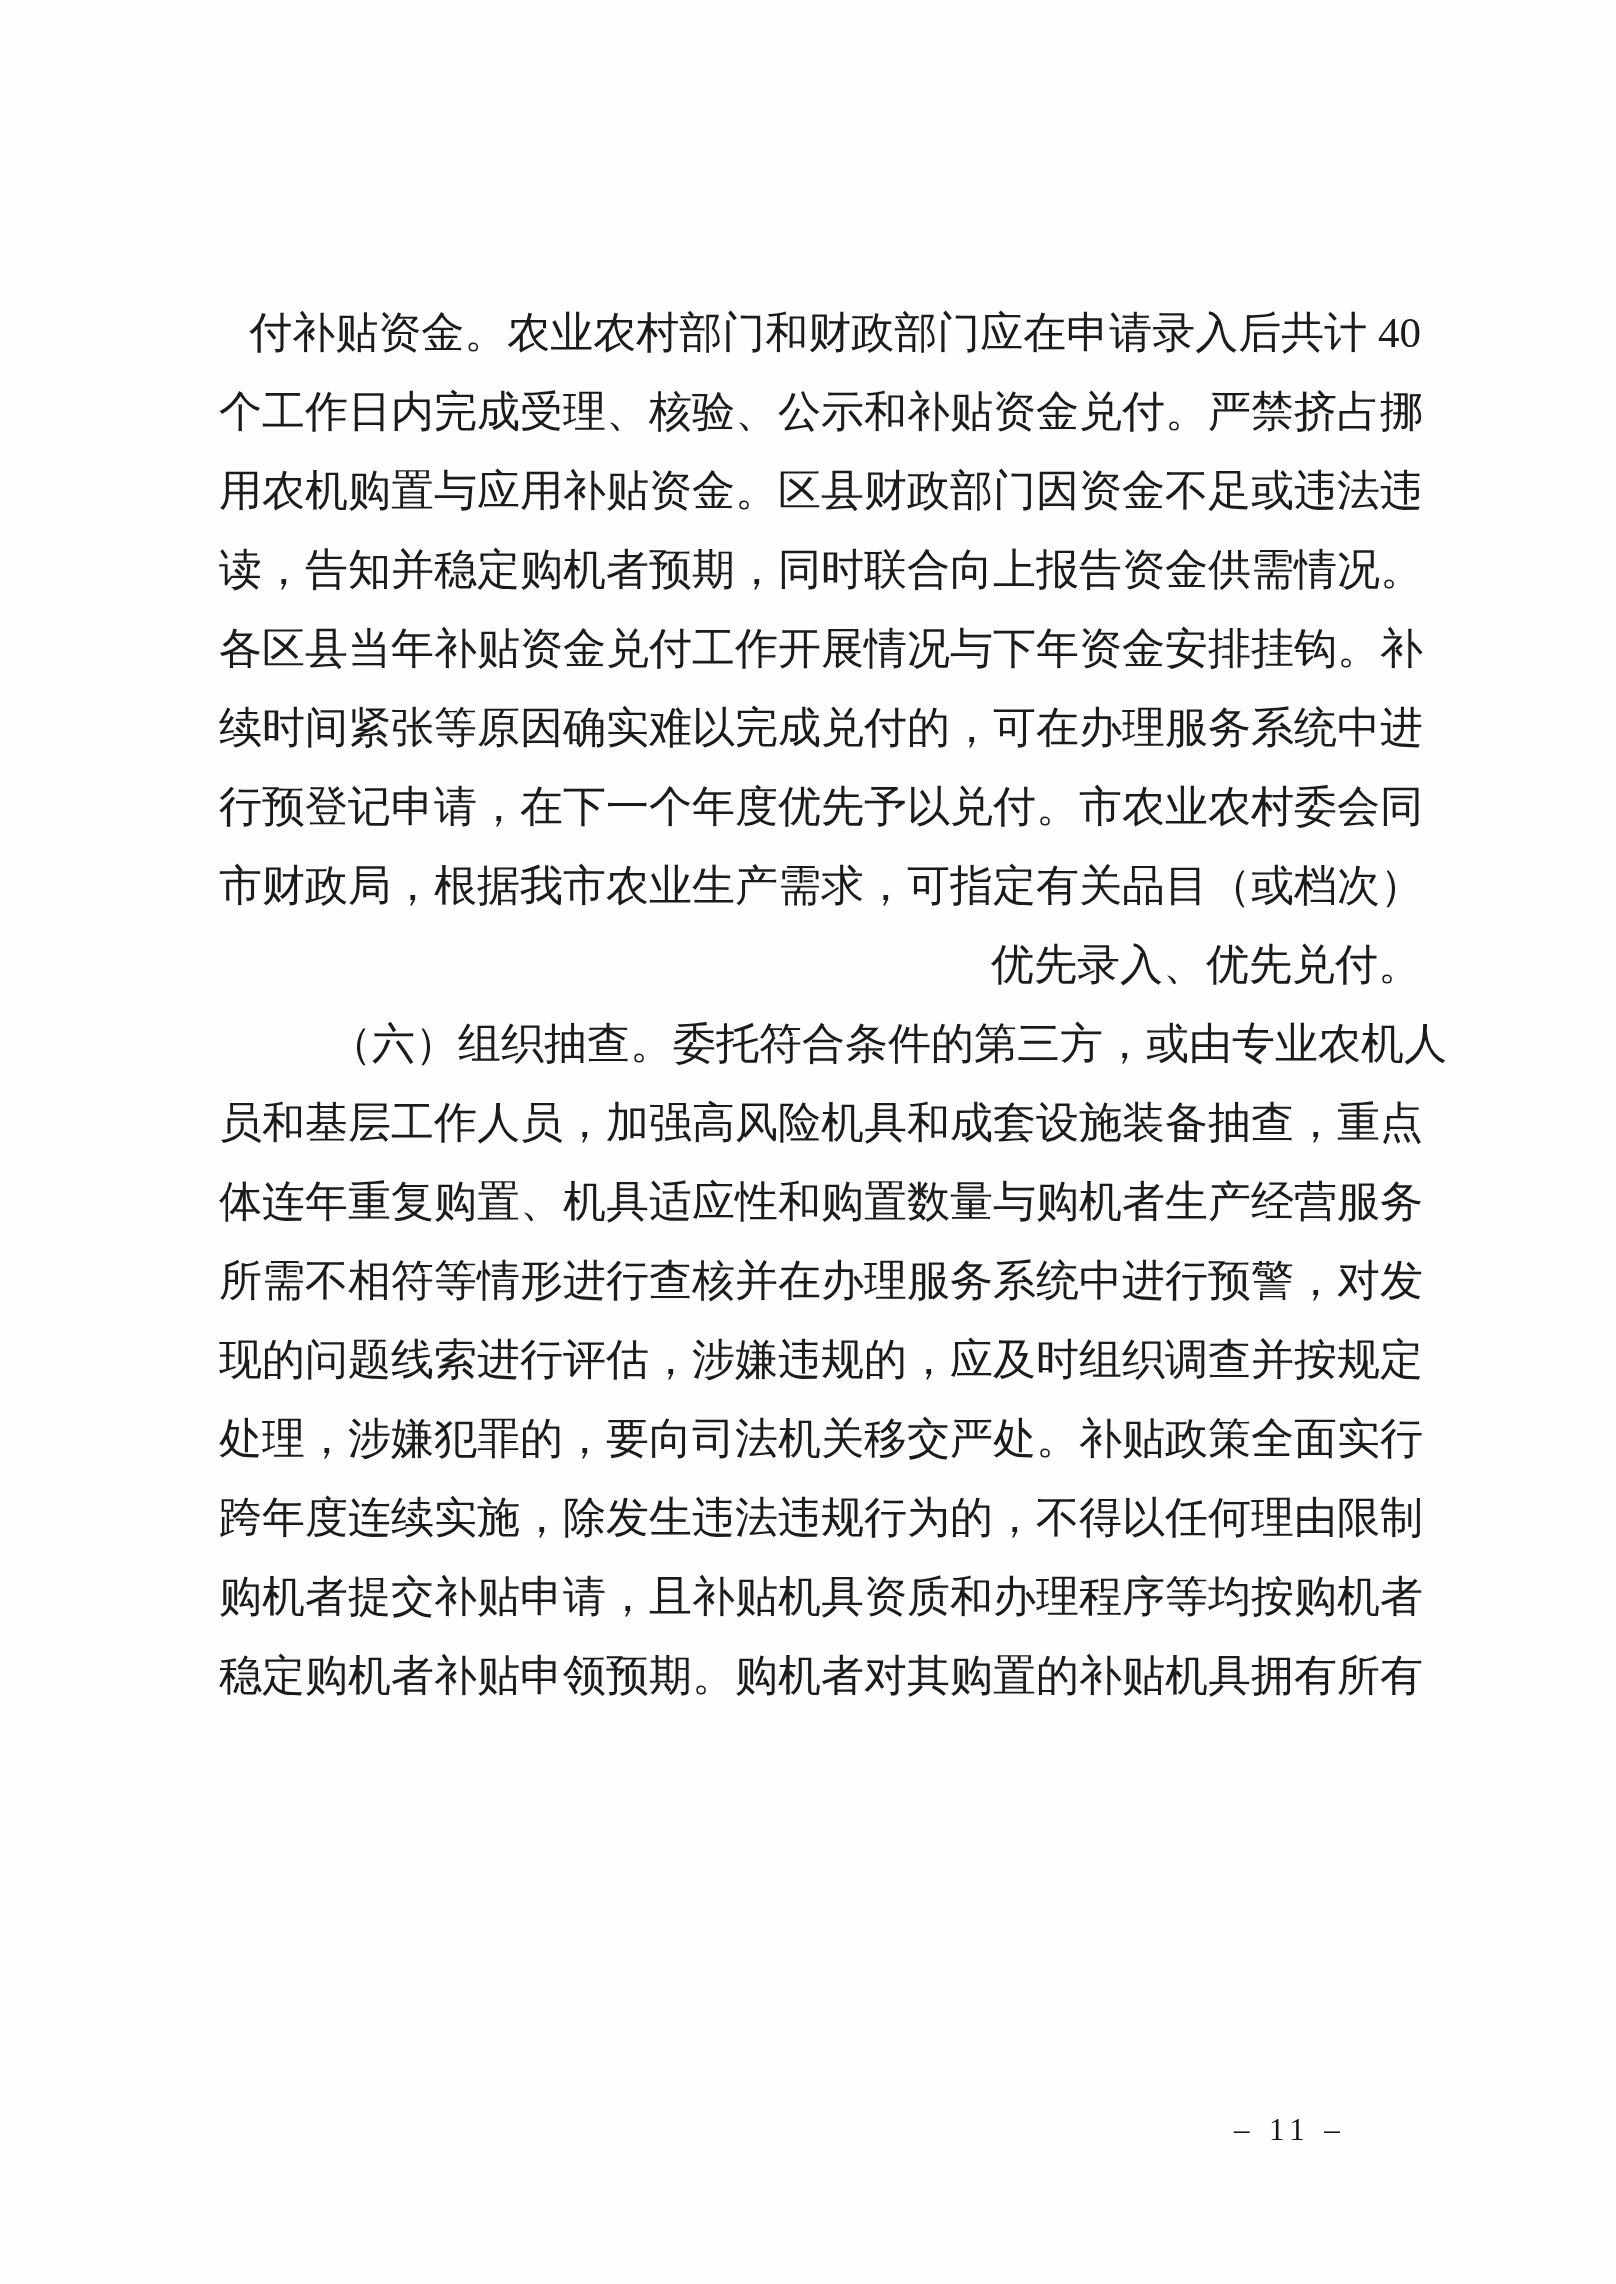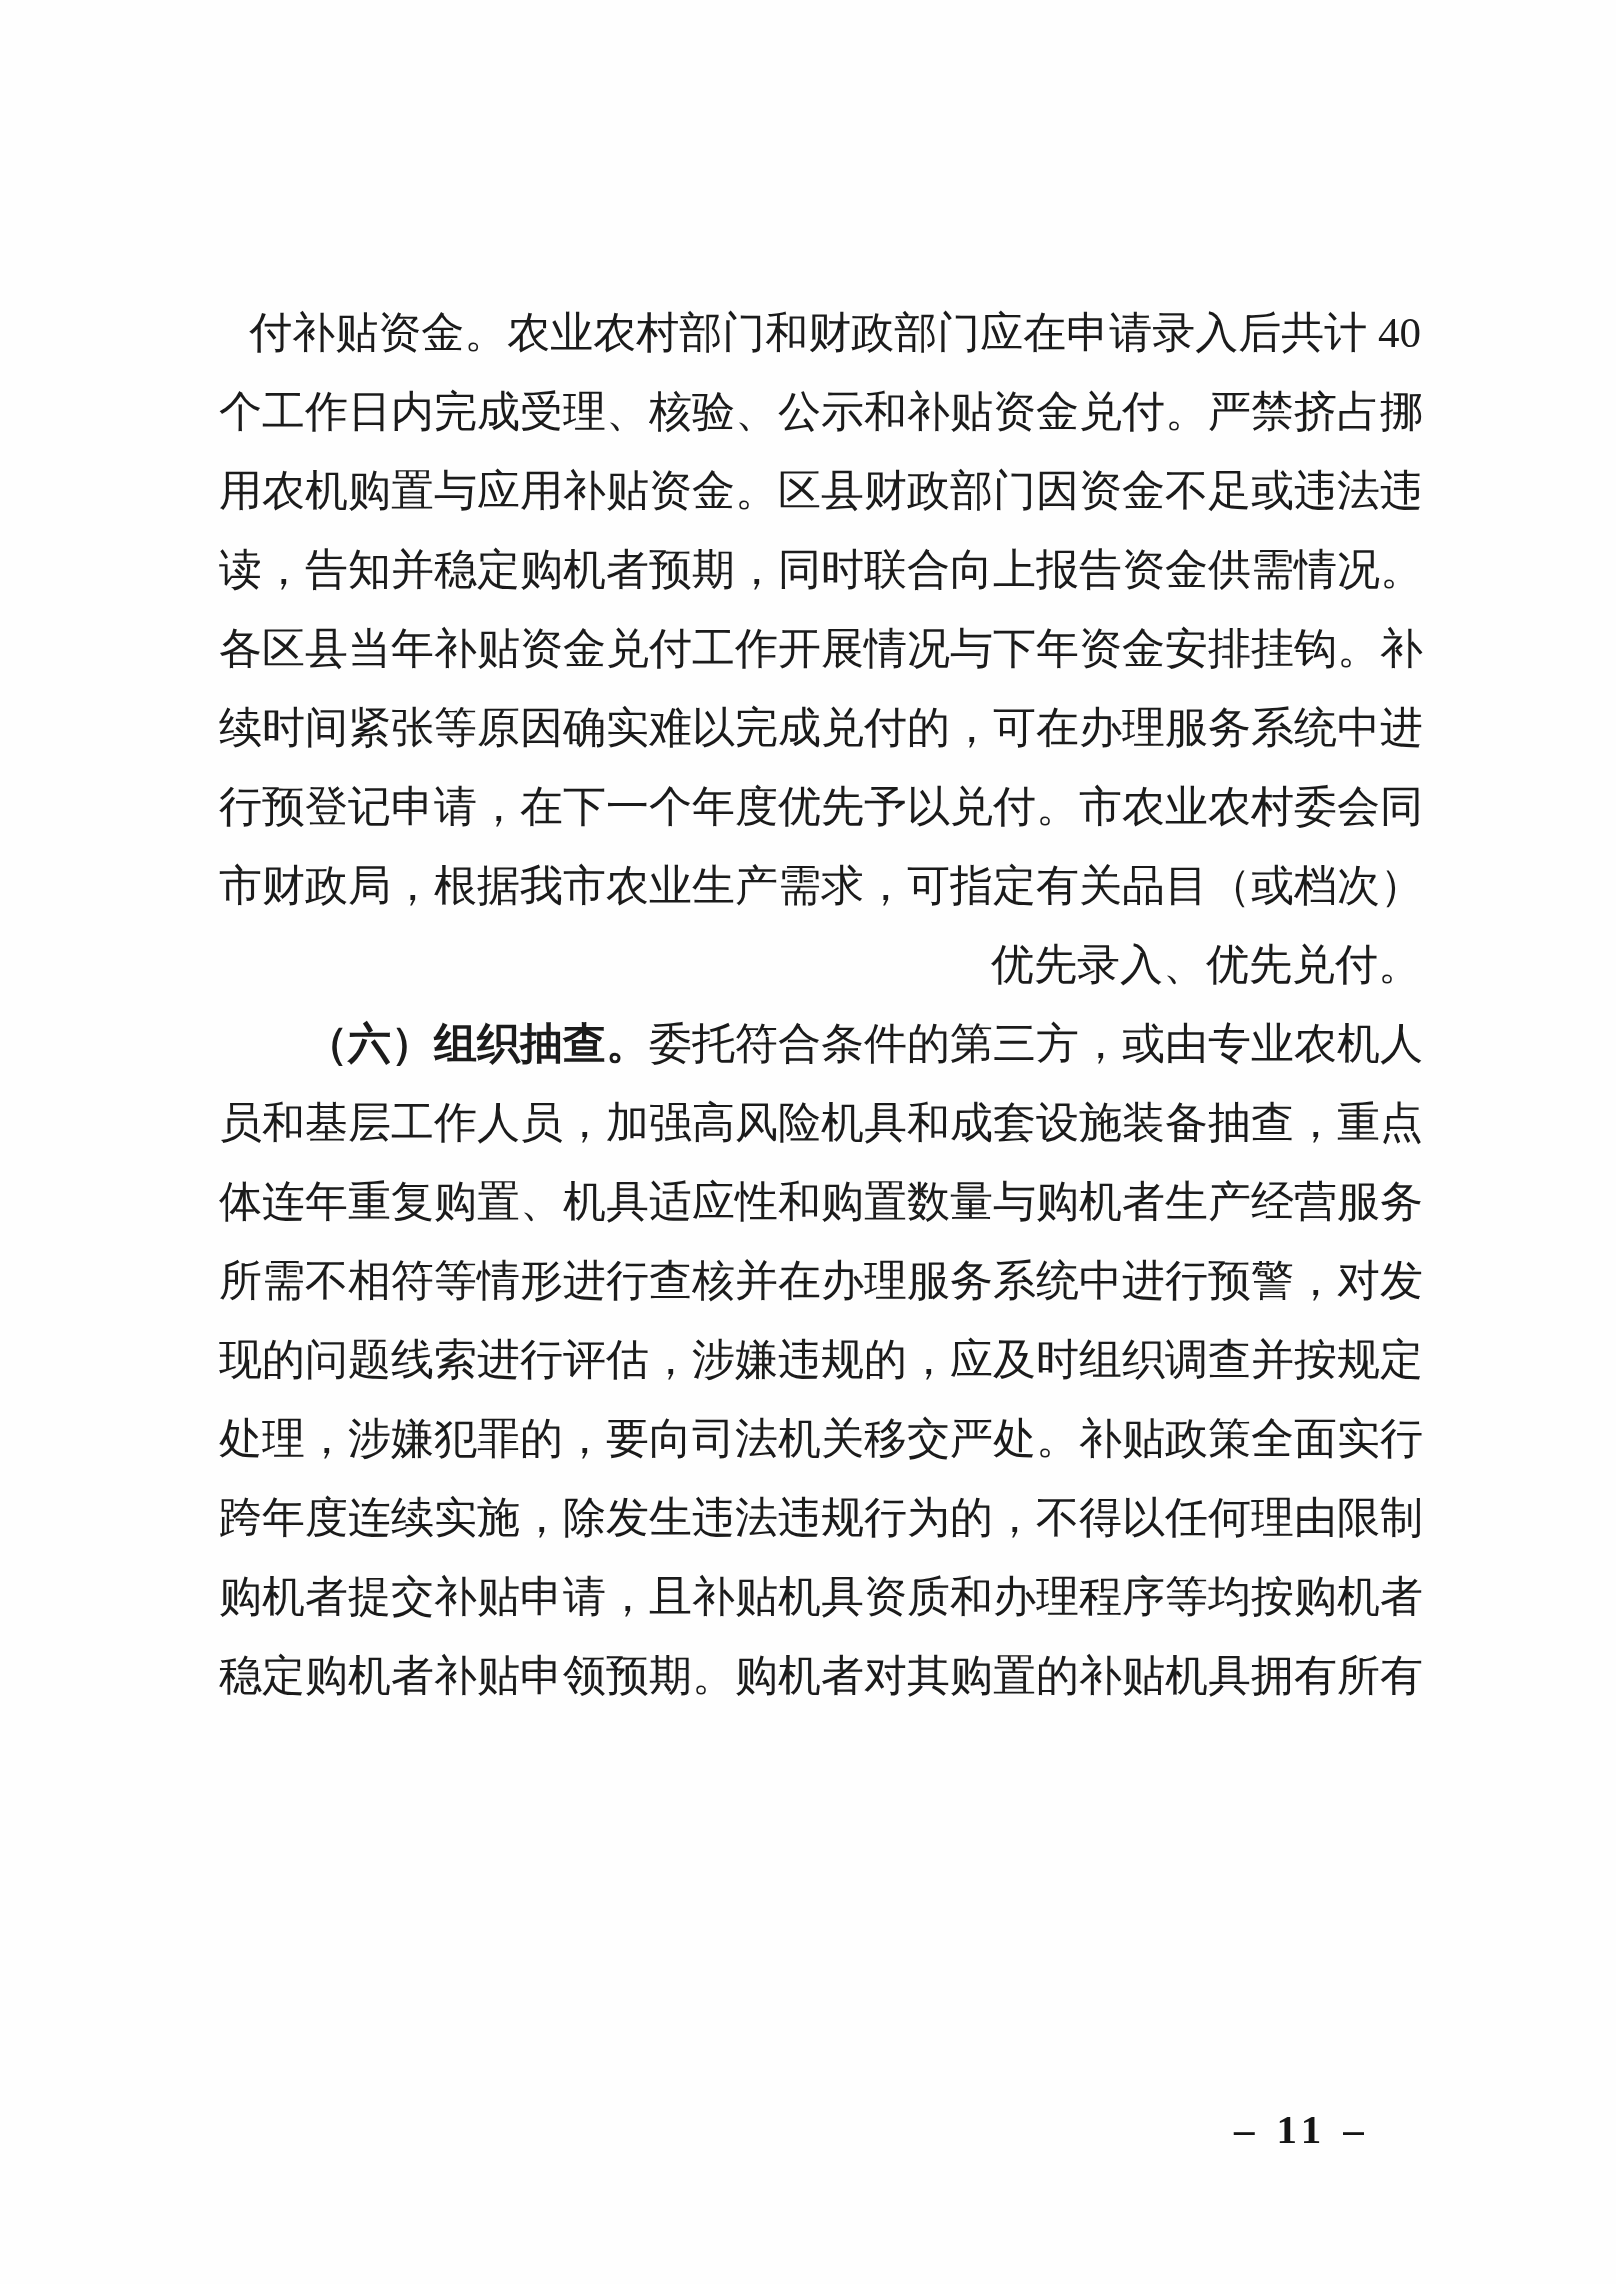--- a/index.html
+++ b/index.html
@@ -28,32 +28,32 @@
     height: 79px;
     font-size: 43px;
     line-height: 79px;
     white-space: nowrap;
     letter-spacing: 0px;
   }
   .line.indent {
     text-indent: 86px;
   }
   .line .bold {
-    font-weight: bold;
+    font-weight: normal;
+    margin-left: 24px;
   }
   .page-number {
     position: absolute;
     left: 1234px;
     top: 2110px;
-    font-size: 41px;
+    font-size: 31px;
     line-height: 39px;
     letter-spacing: 5.9px;
     color: #161616;
     white-space: nowrap;
-    font-weight: bold;
   }
 </style>
 </head>
 <body>
 
 <div class="page">
   <div class="body-text">
       <div class="line">付补贴资金。农业农村部门和财政部门应在申请录入后共计 40</div>
       <div class="line">个工作日内完成受理、核验、公示和补贴资金兑付。严禁挤占挪</div>
       <div class="line">用农机购置与应用补贴资金。区县财政部门因资金不足或违法违</div>

